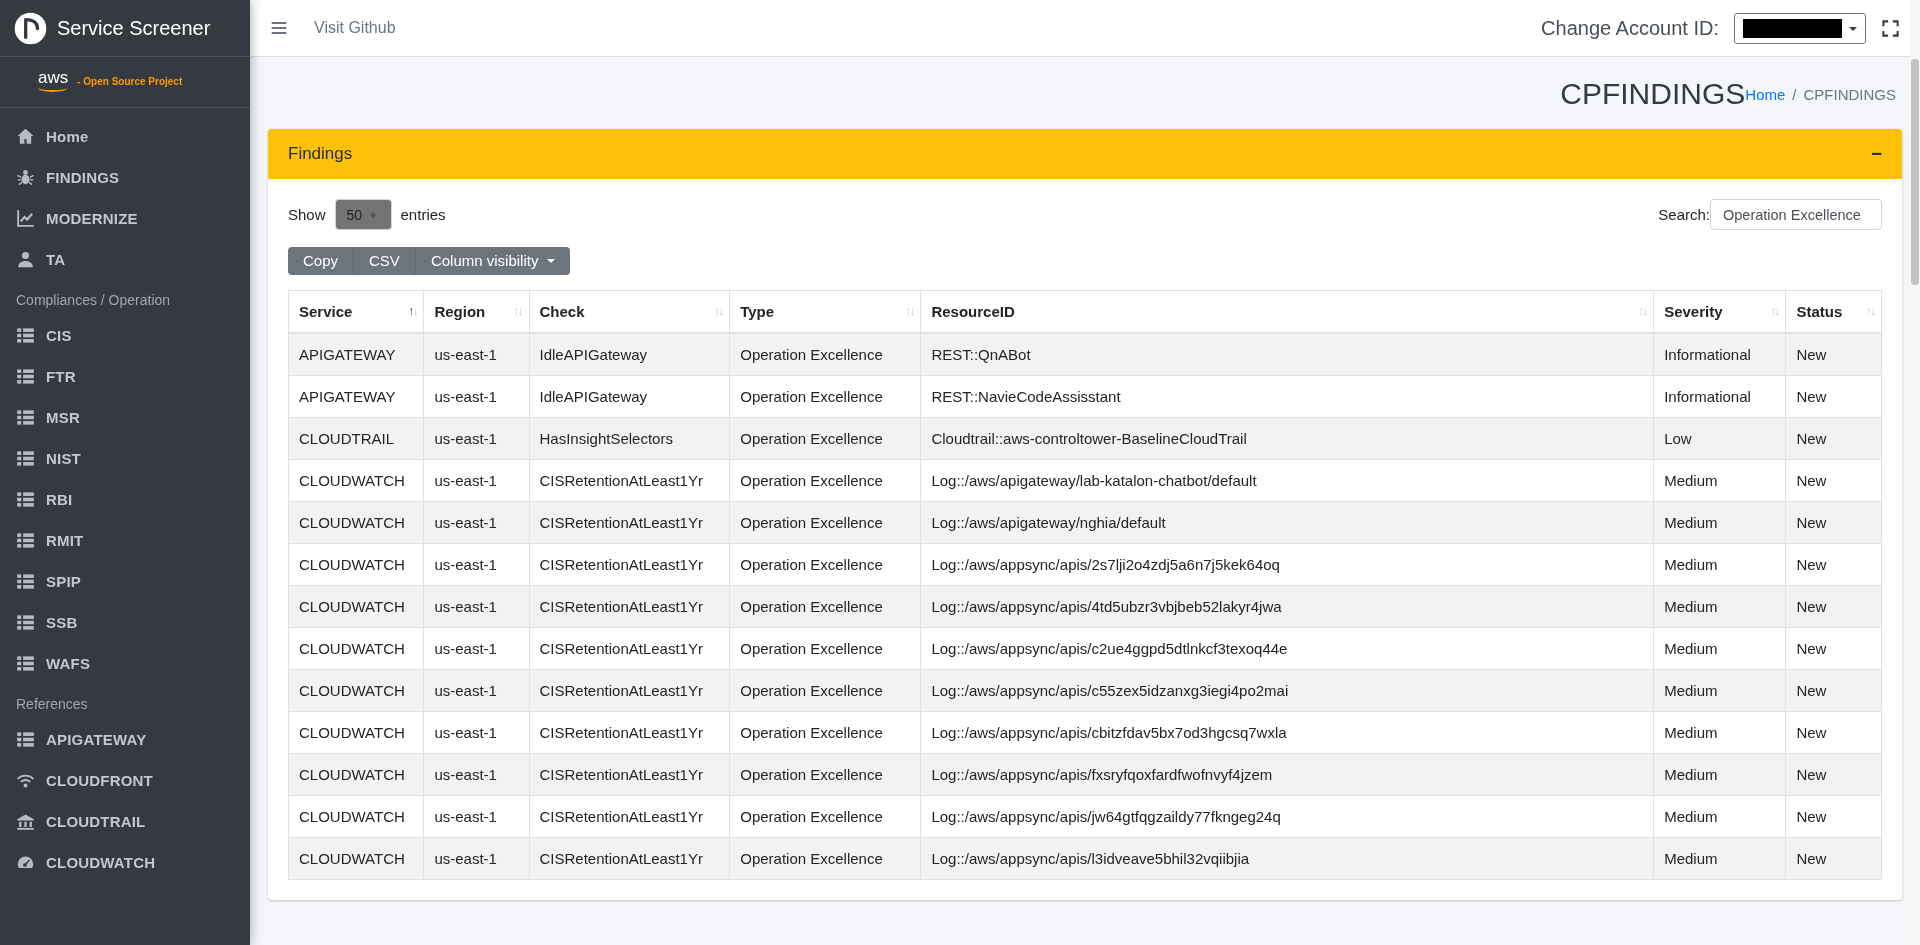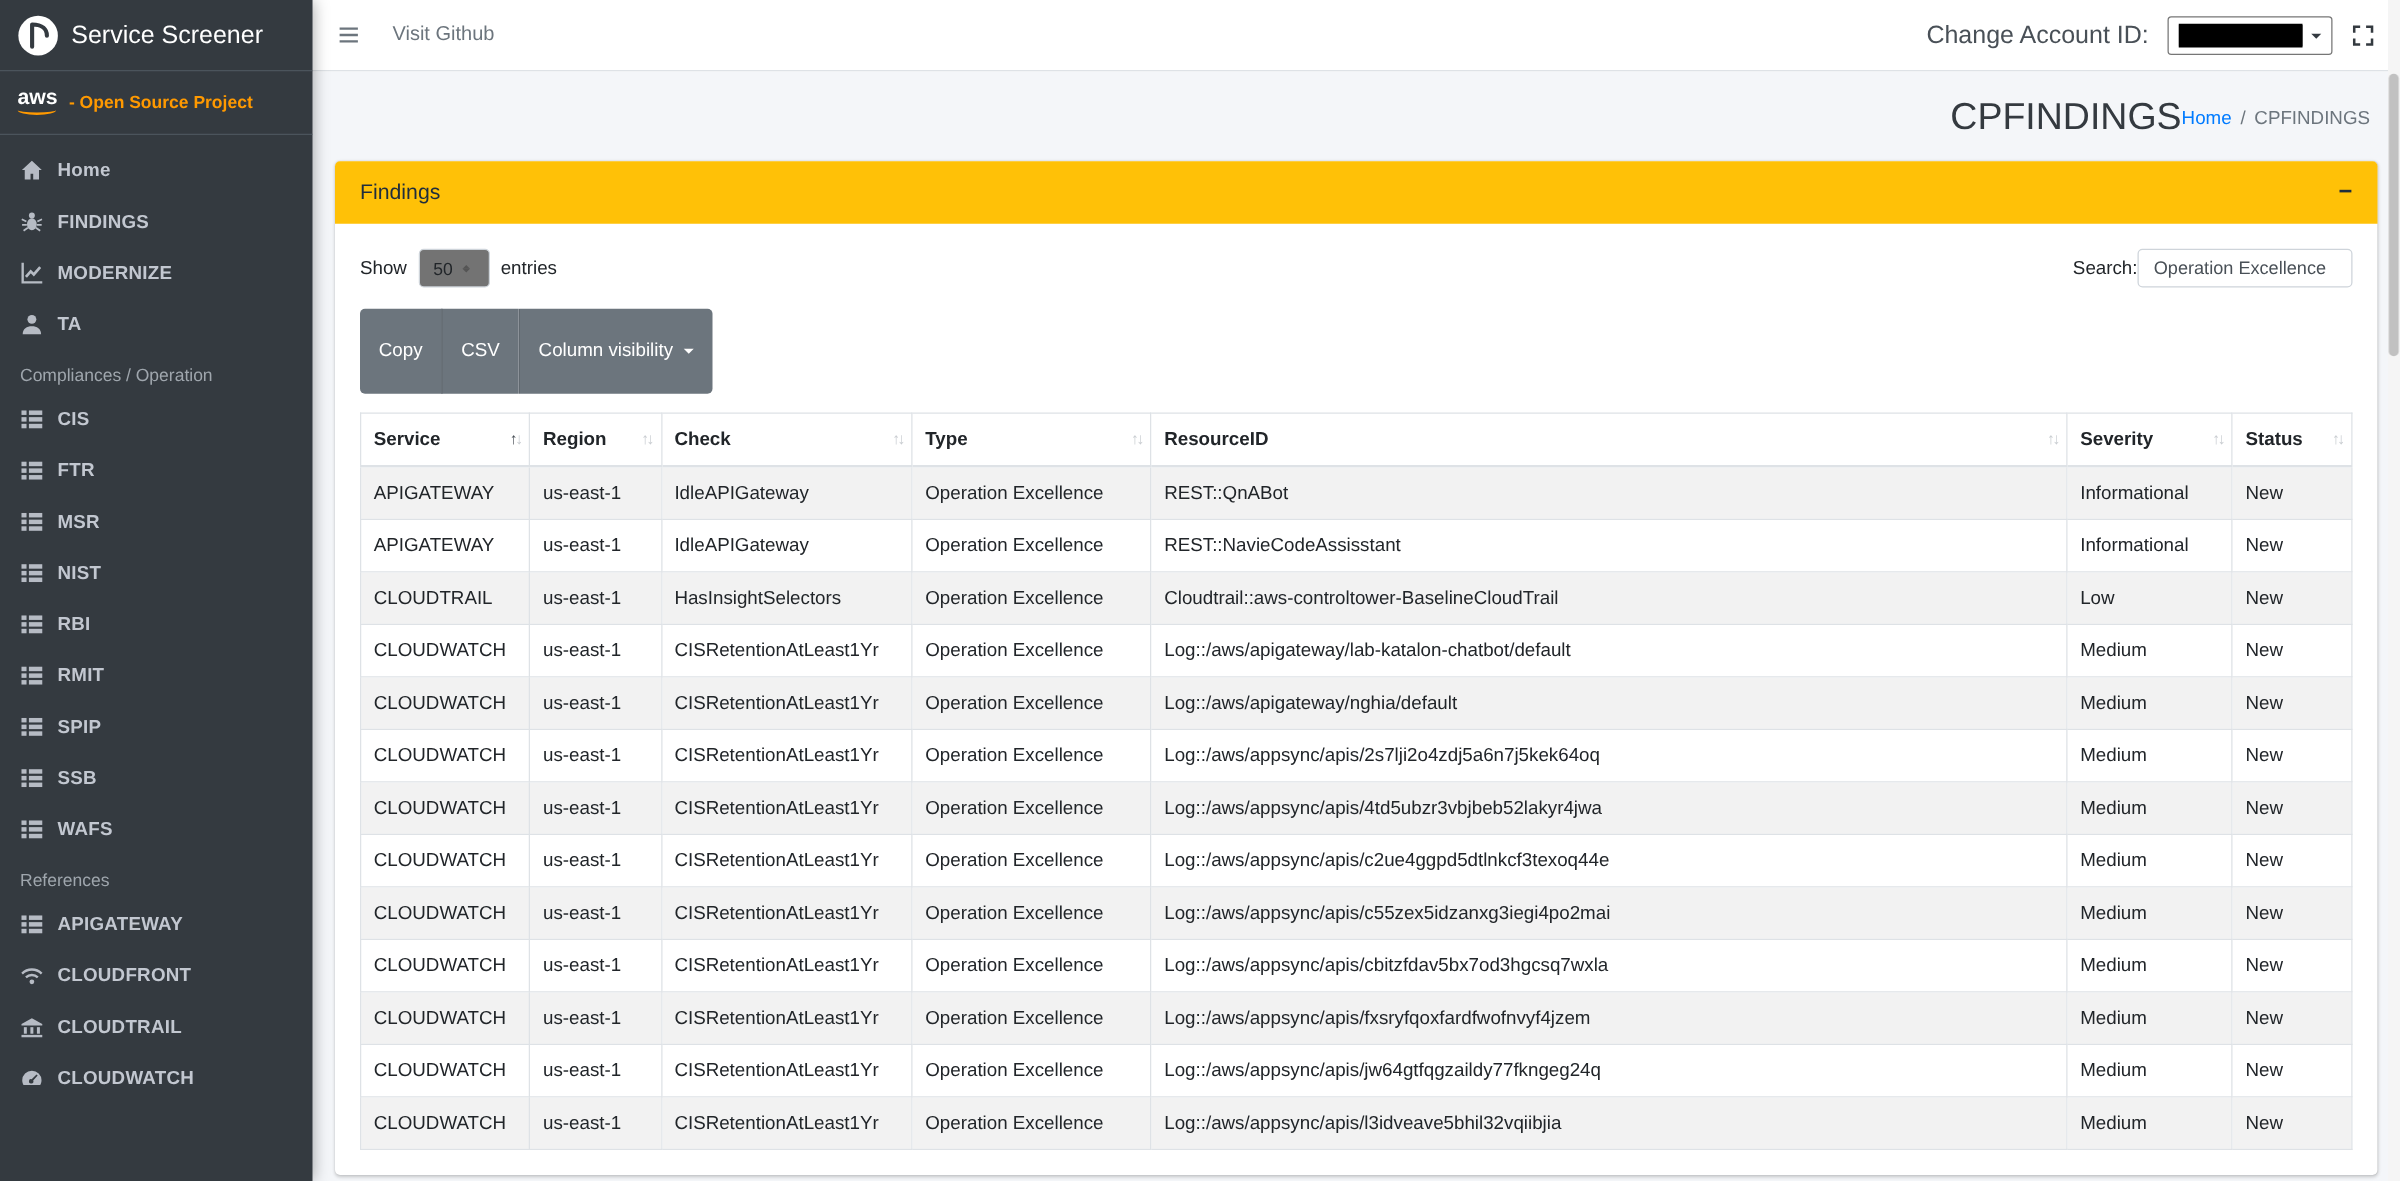--- a/index.html
+++ b/index.html
@@ -22,26 +22,26 @@
   .brand {
     height: 57px; display: flex; align-items: center; gap: 10px;
     padding: 0 14px; border-bottom: 1px solid #4b545c; cursor: pointer;
   }
   .logo-circle { width: 33px; height: 33px; flex: 0 0 33px; }
   .brand-text { font-size: 20px; font-weight: 300; color: #fff; white-space: nowrap; }
   .project {
     display: flex; align-items: center; gap: 9px;
     padding: 12px 14px 14px; border-bottom: 1px solid #4b545c;
   }
-  .aws-logo { color:#fff; font-weight:bold; font-size:17px; position:relative; padding-bottom:7px; line-height:1; }
+  .aws-logo { color:#fff; font-weight:normal; font-size:17px; position:relative; padding-bottom:7px; line-height:1;margin-left:24px; }
   .aws-logo::after {
     content:""; position:absolute; left:0; right:1px; bottom:1px; height:6px;
     border-bottom:2px solid #ff9900; border-radius:50%;
   }
-  .project-label { color:#ff9900; font-weight:bold; font-size:14px; white-space: nowrap; }
+  .project-label { color:#ff9900; font-weight:bold; font-size:10px; white-space: nowrap; }
   .nav { padding: 8px; }
   .nav-header { color:#9fa6ad; font-size:14px; padding:12px 8px 7px; }
   .nav-item {
     display:flex; align-items:center; gap:11px; padding:11px 8px;
     color:#c2c7d0; text-decoration:none; border-radius:4px;
     font-size:15px; font-weight:600; letter-spacing:.2px; cursor:pointer;
   }
   .nav-icon { width:19px; height:19px; flex:0 0 19px; opacity:.92; }
   .nav-icon svg { width:19px; height:19px; }
 
@@ -103,21 +103,21 @@
   .spin .down { border-top-color:#555; margin-top:-1px; }
   .search { display:flex; align-items:center; gap:0; font-size:15px; }
   .search input {
     width:172px; height:31px; border:1px solid #ced4da; border-radius:4px;
     padding:0 12px; font-size:14.5px; color:#495057; font-family:inherit; background:#fff;
   }
 
   .dt-buttons { display:flex; margin-bottom:15px; }
   .btn {
     background:#6c757d; color:#fff; border:none; font-size:15px; font-family:inherit;
-    padding:24px 15px; cursor:pointer; display:flex; align-items:center; line-height:1.3;
+    padding:4px 15px; cursor:pointer; display:flex; align-items:center; line-height:1.3;
   }
   .btn + .btn { border-left:1px solid #60686f; }
   .btn:first-child { border-radius:4px 0 0 4px; }
   .btn:last-child { border-radius:0 4px 4px 0; }
   .btn .caret {
     width:0; height:0; border:4.5px solid transparent; border-top-color:#fff;
     margin-left:9px; margin-top:5px;
   }
 
   table { width:100%; border-collapse:collapse; font-size:15px; color:#212529; table-layout:fixed; }

